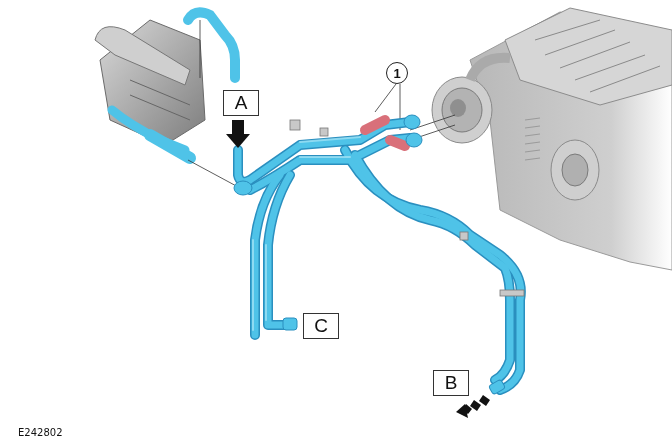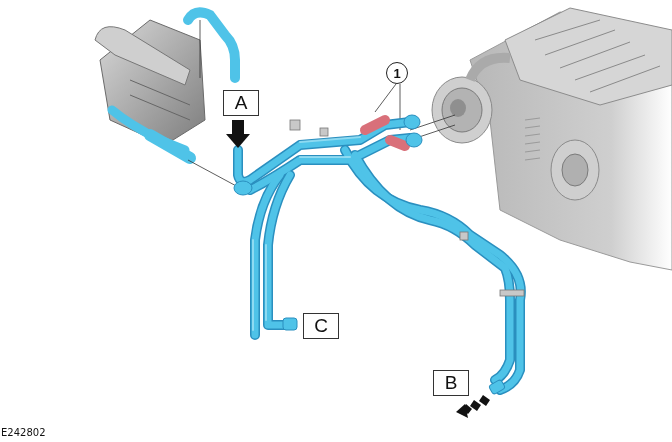--- a/index.html
+++ b/index.html
@@ -9,21 +9,21 @@
     position: absolute; background: #fff; border: 1px solid #333;
     font-family: "Liberation Sans", sans-serif; font-size: 19px; color: #111;
     display: flex; align-items: center; justify-content: center; box-sizing: border-box;
   }
   .callout-circle {
     position: absolute; width: 22px; height: 22px; border: 1px solid #222; border-radius: 50%;
     background: #fff; font-size: 13px; font-weight: bold; color: #111;
     display: flex; align-items: center; justify-content: center; box-sizing: border-box;
   }
   .figure-id {
-    position: absolute; left: 1px; top: 427px; font-size: 10px; color: #111;
+    position: absolute; left: 18px; top: 427px; font-size: 10px; color: #111;
     font-family: "DejaVu Sans", sans-serif;
   }
 </style>
 </head>
 <body>
 
 <svg id="diagram" viewBox="0 0 672 442" xmlns="http://www.w3.org/2000/svg">
   <defs>
     <linearGradient id="hvacGrad" x1="0" y1="0" x2="1" y2="0">
       <stop offset="0" stop-color="#b8b8b8"></stop>

